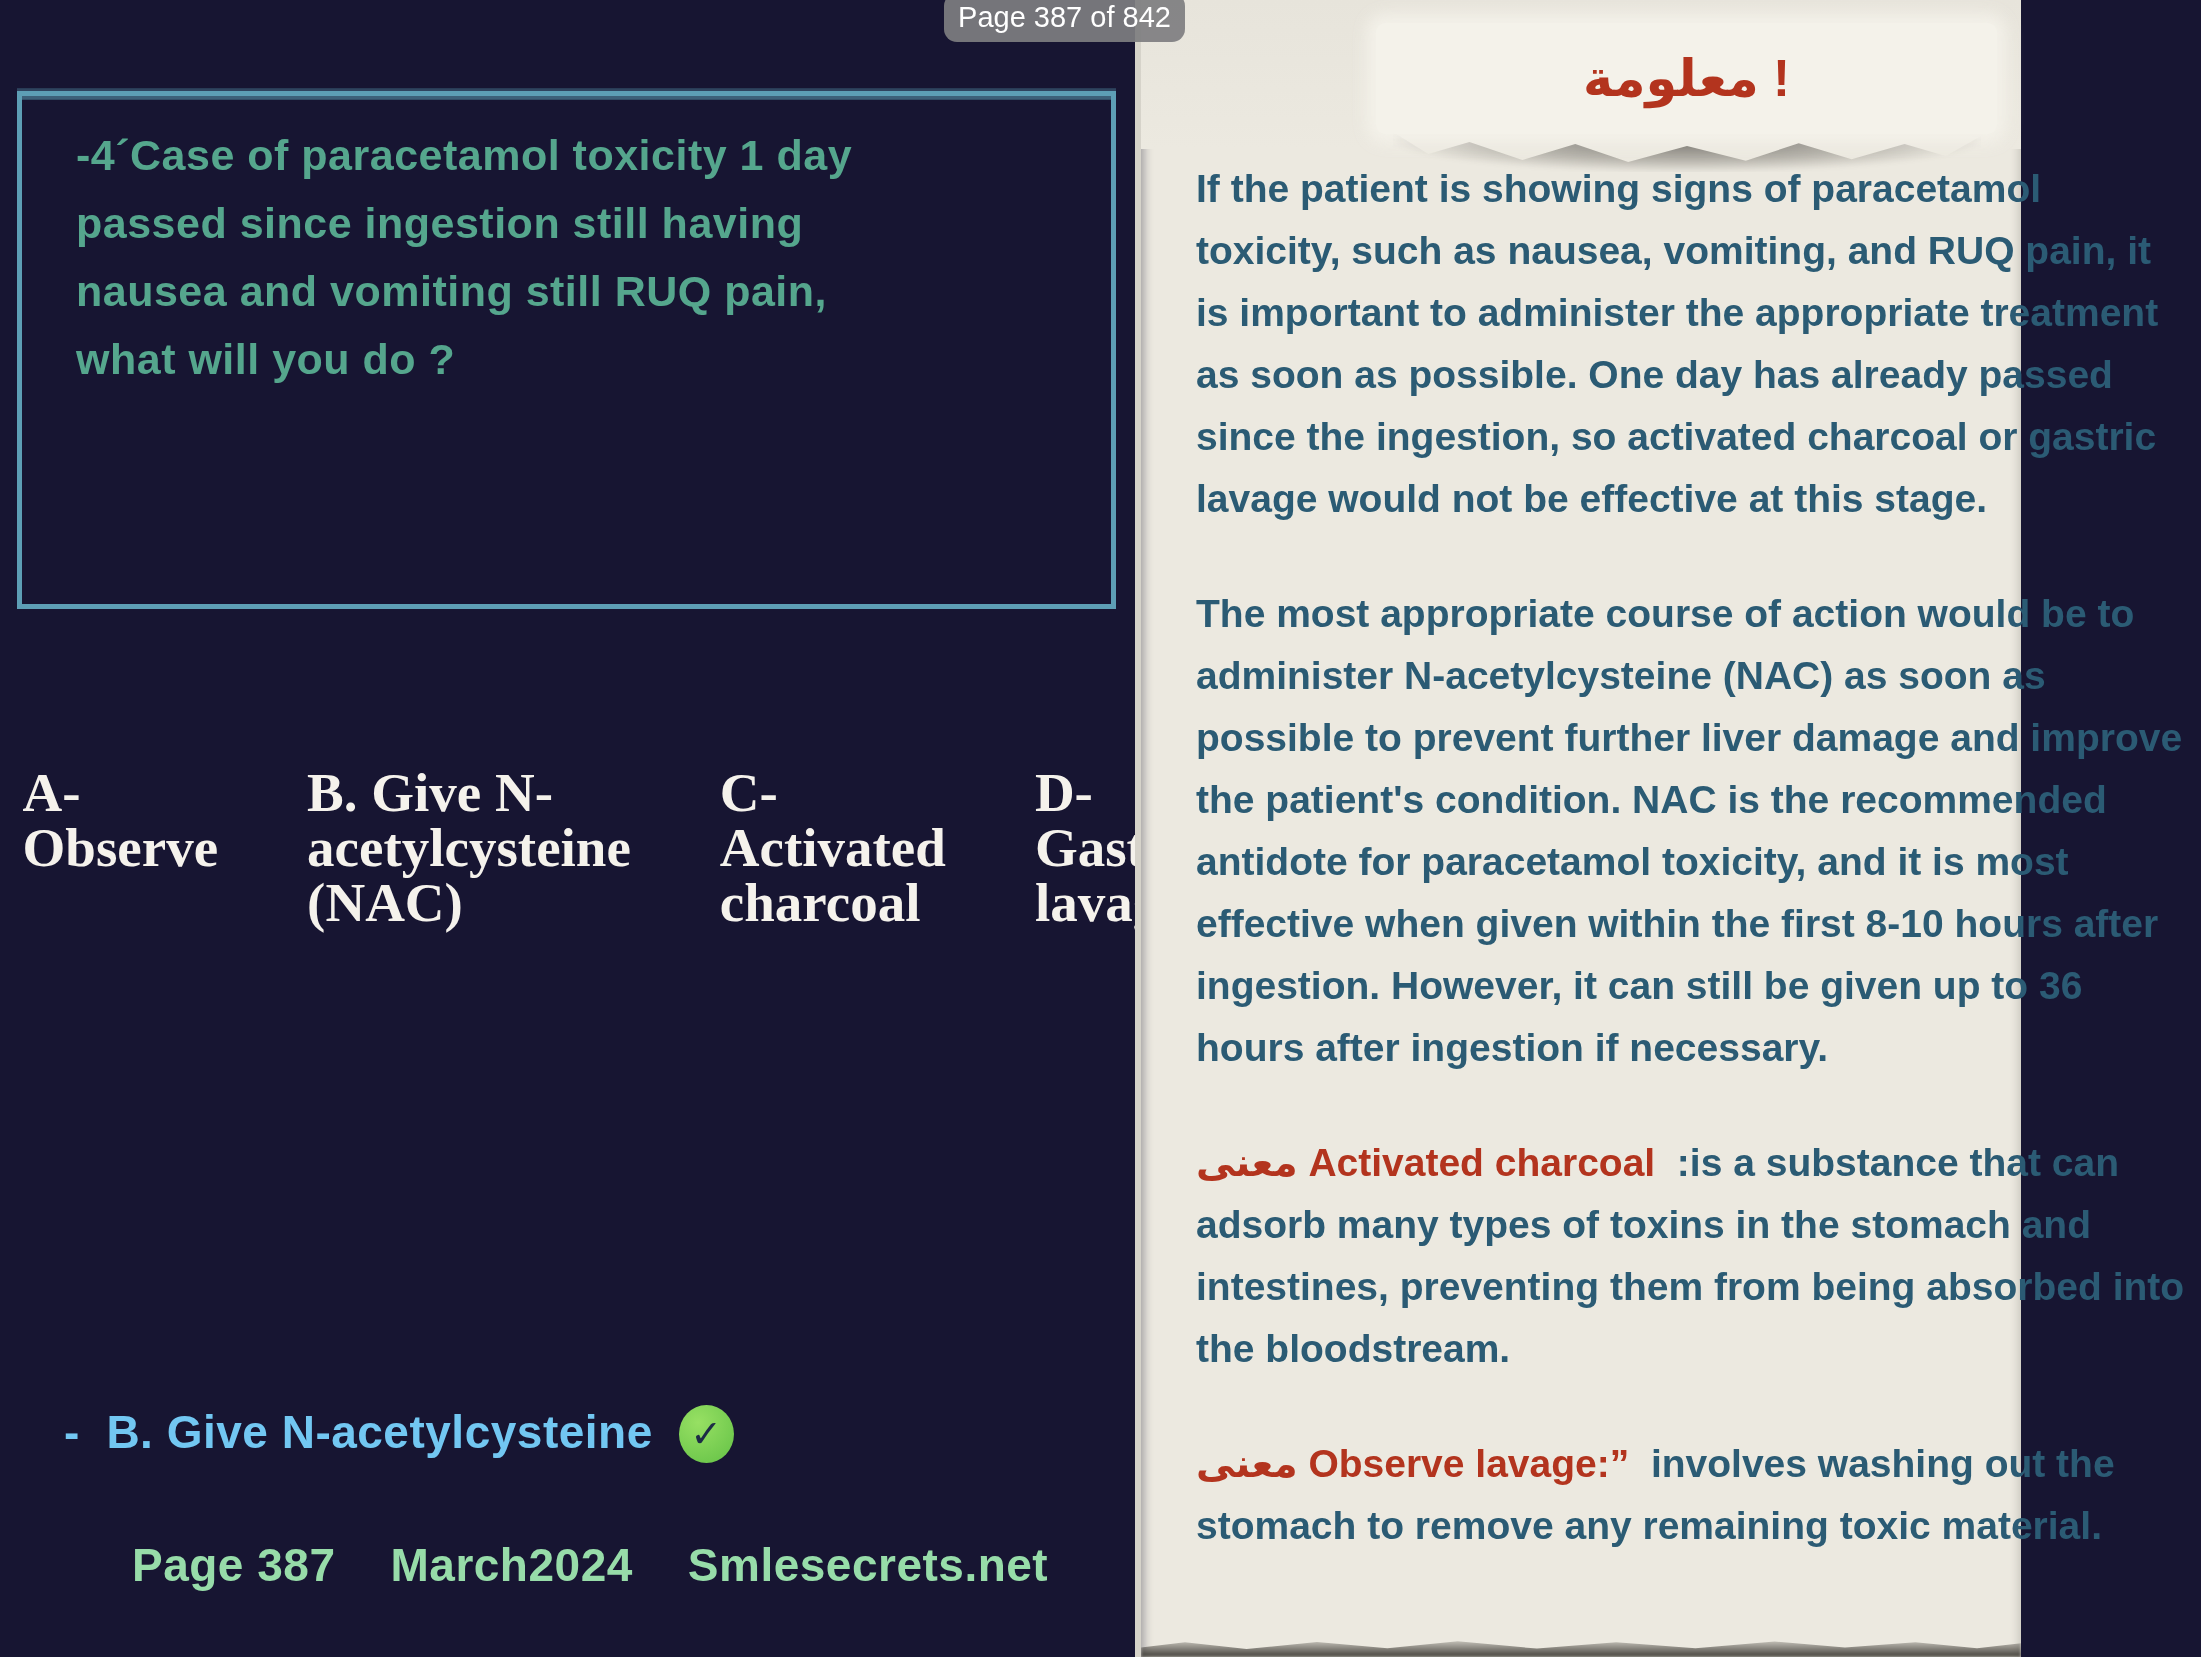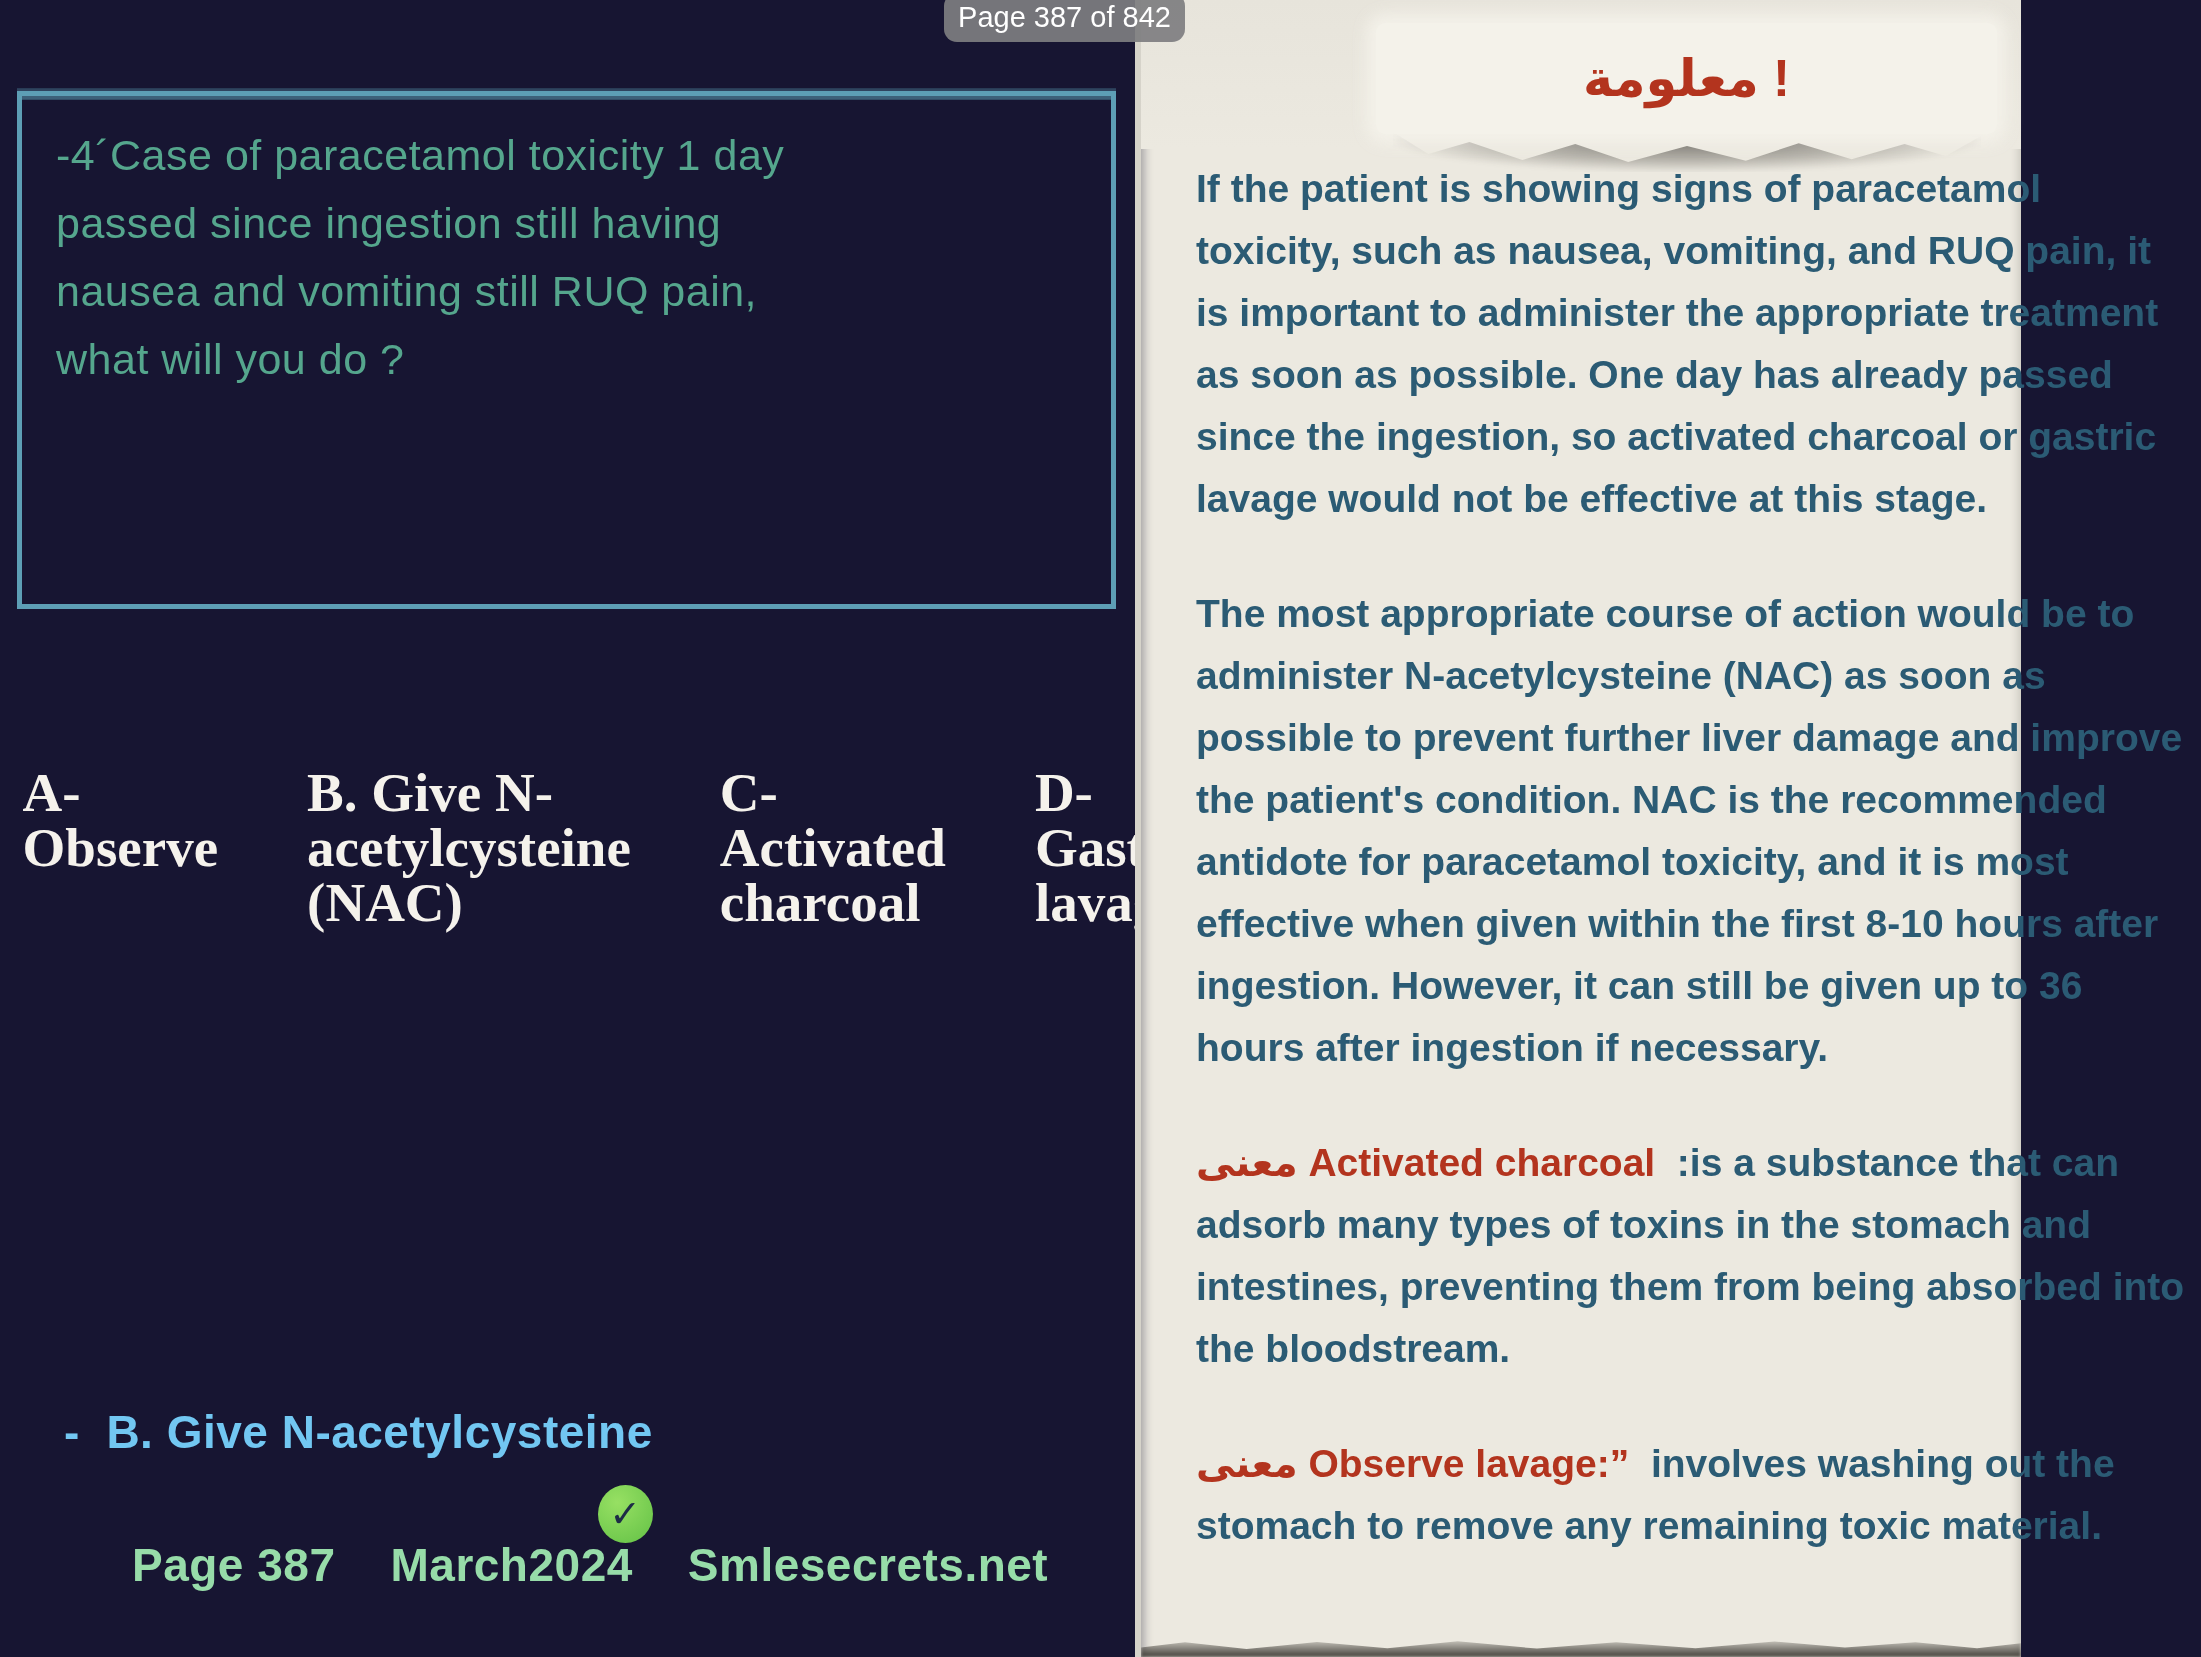--- a/index.html
+++ b/index.html
@@ -15,34 +15,34 @@
     position:absolute; left:0; top:0; width:1135px; height:1657px;
     background:#171532;
   }
   .question-box {
     position:absolute; left:17px; top:91px; width:1099px; height:518px;
     border:5.6px solid #5D9EB5;
     box-shadow: inset 0 4.7px 0 -0.9px rgba(93,158,181,.55), 0 -2.8px 0 rgba(93,158,181,.35);
     padding:24.5px 34px;
   }
   .q-line {
-    color:#55A68D; font-weight:400; font-size:43px; line-height:68px;
-    letter-spacing:0.5px; white-space:pre-wrap;
+    color:#55A68D; font-weight:700; font-size:43px; line-height:68px;
+    letter-spacing:0.5px; white-space:pre-wrap;margin-left:20px;
   }
   .options {
     position:absolute; left:22.6px; top:765px; display:flex; flex-direction:row; gap:89px;
   }
   .option {
     font-family:"Liberation Serif","DejaVu Serif",serif;
     font-weight:700; font-size:55px; line-height:55px; color:#F5F2EC;
     white-space:pre-wrap;
   }
   .answer-row {
     position:absolute; left:64px; top:1405px;
-    display:flex; align-items:flex-end; gap:26px;flex-direction:column;
+    display:flex; align-items:flex-start; gap:26px;
   }
   .answer-text {
     color:#72C7F2; font-weight:700; font-size:46px; white-space:pre-wrap;
     letter-spacing:0.5px;
   }
   .check-circle {
     width:55px; height:58px; border-radius:50%;
     background:#8ADB5A;
     background:radial-gradient(circle at 35% 30%, #97E063, #63C146);
     color:#1d2b46; font-size:38px; font-weight:700;

